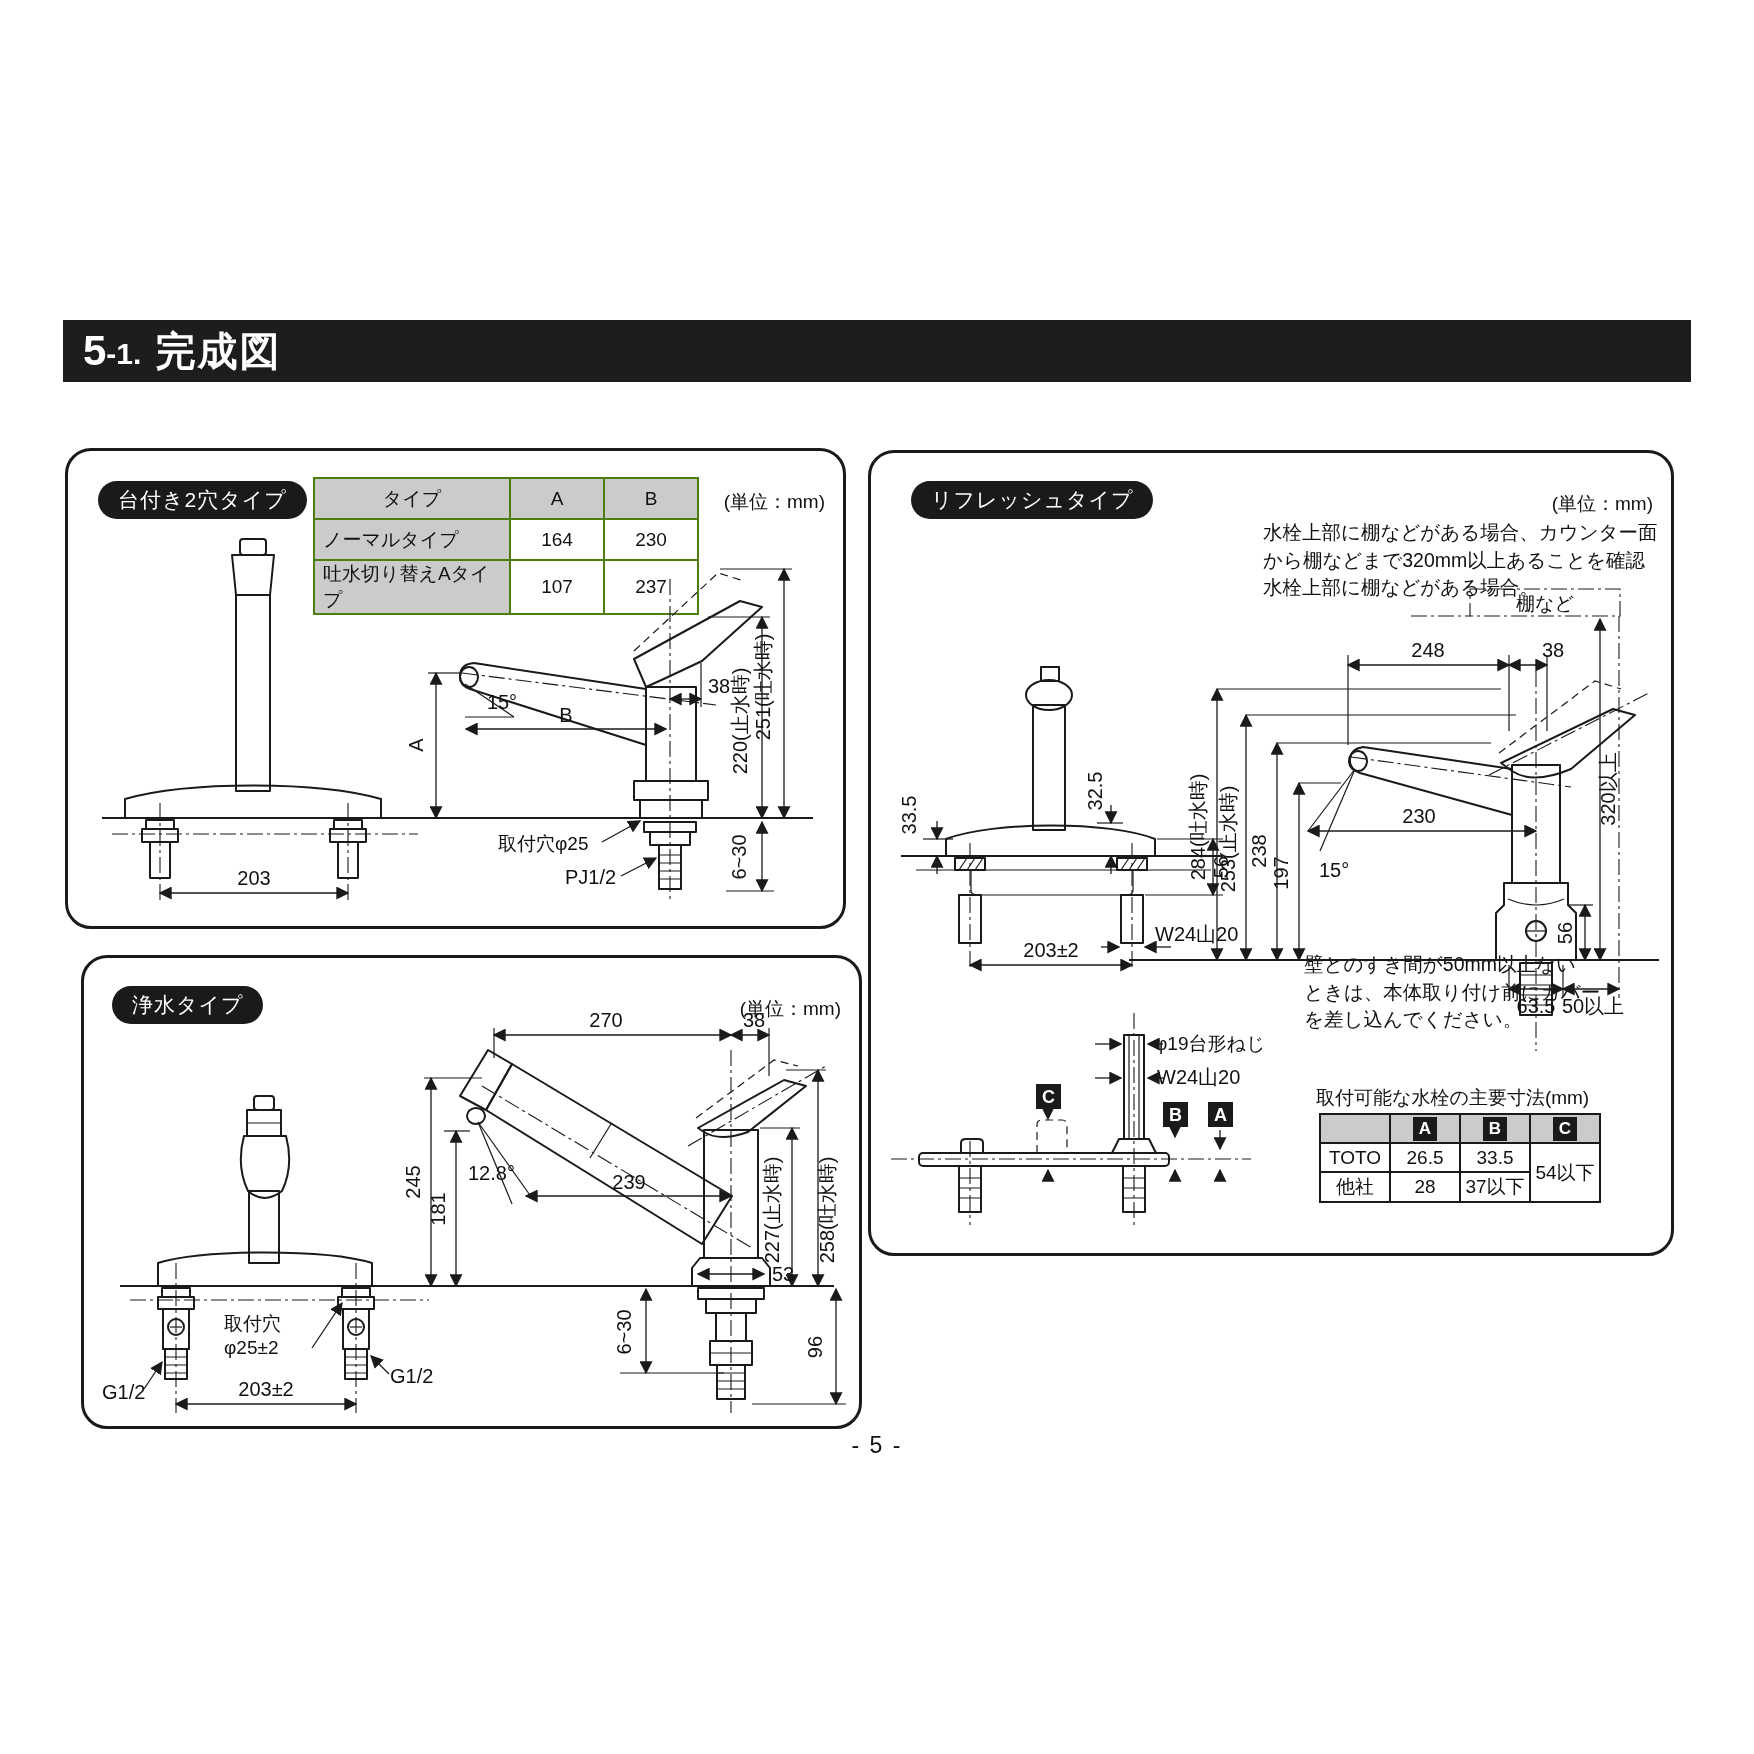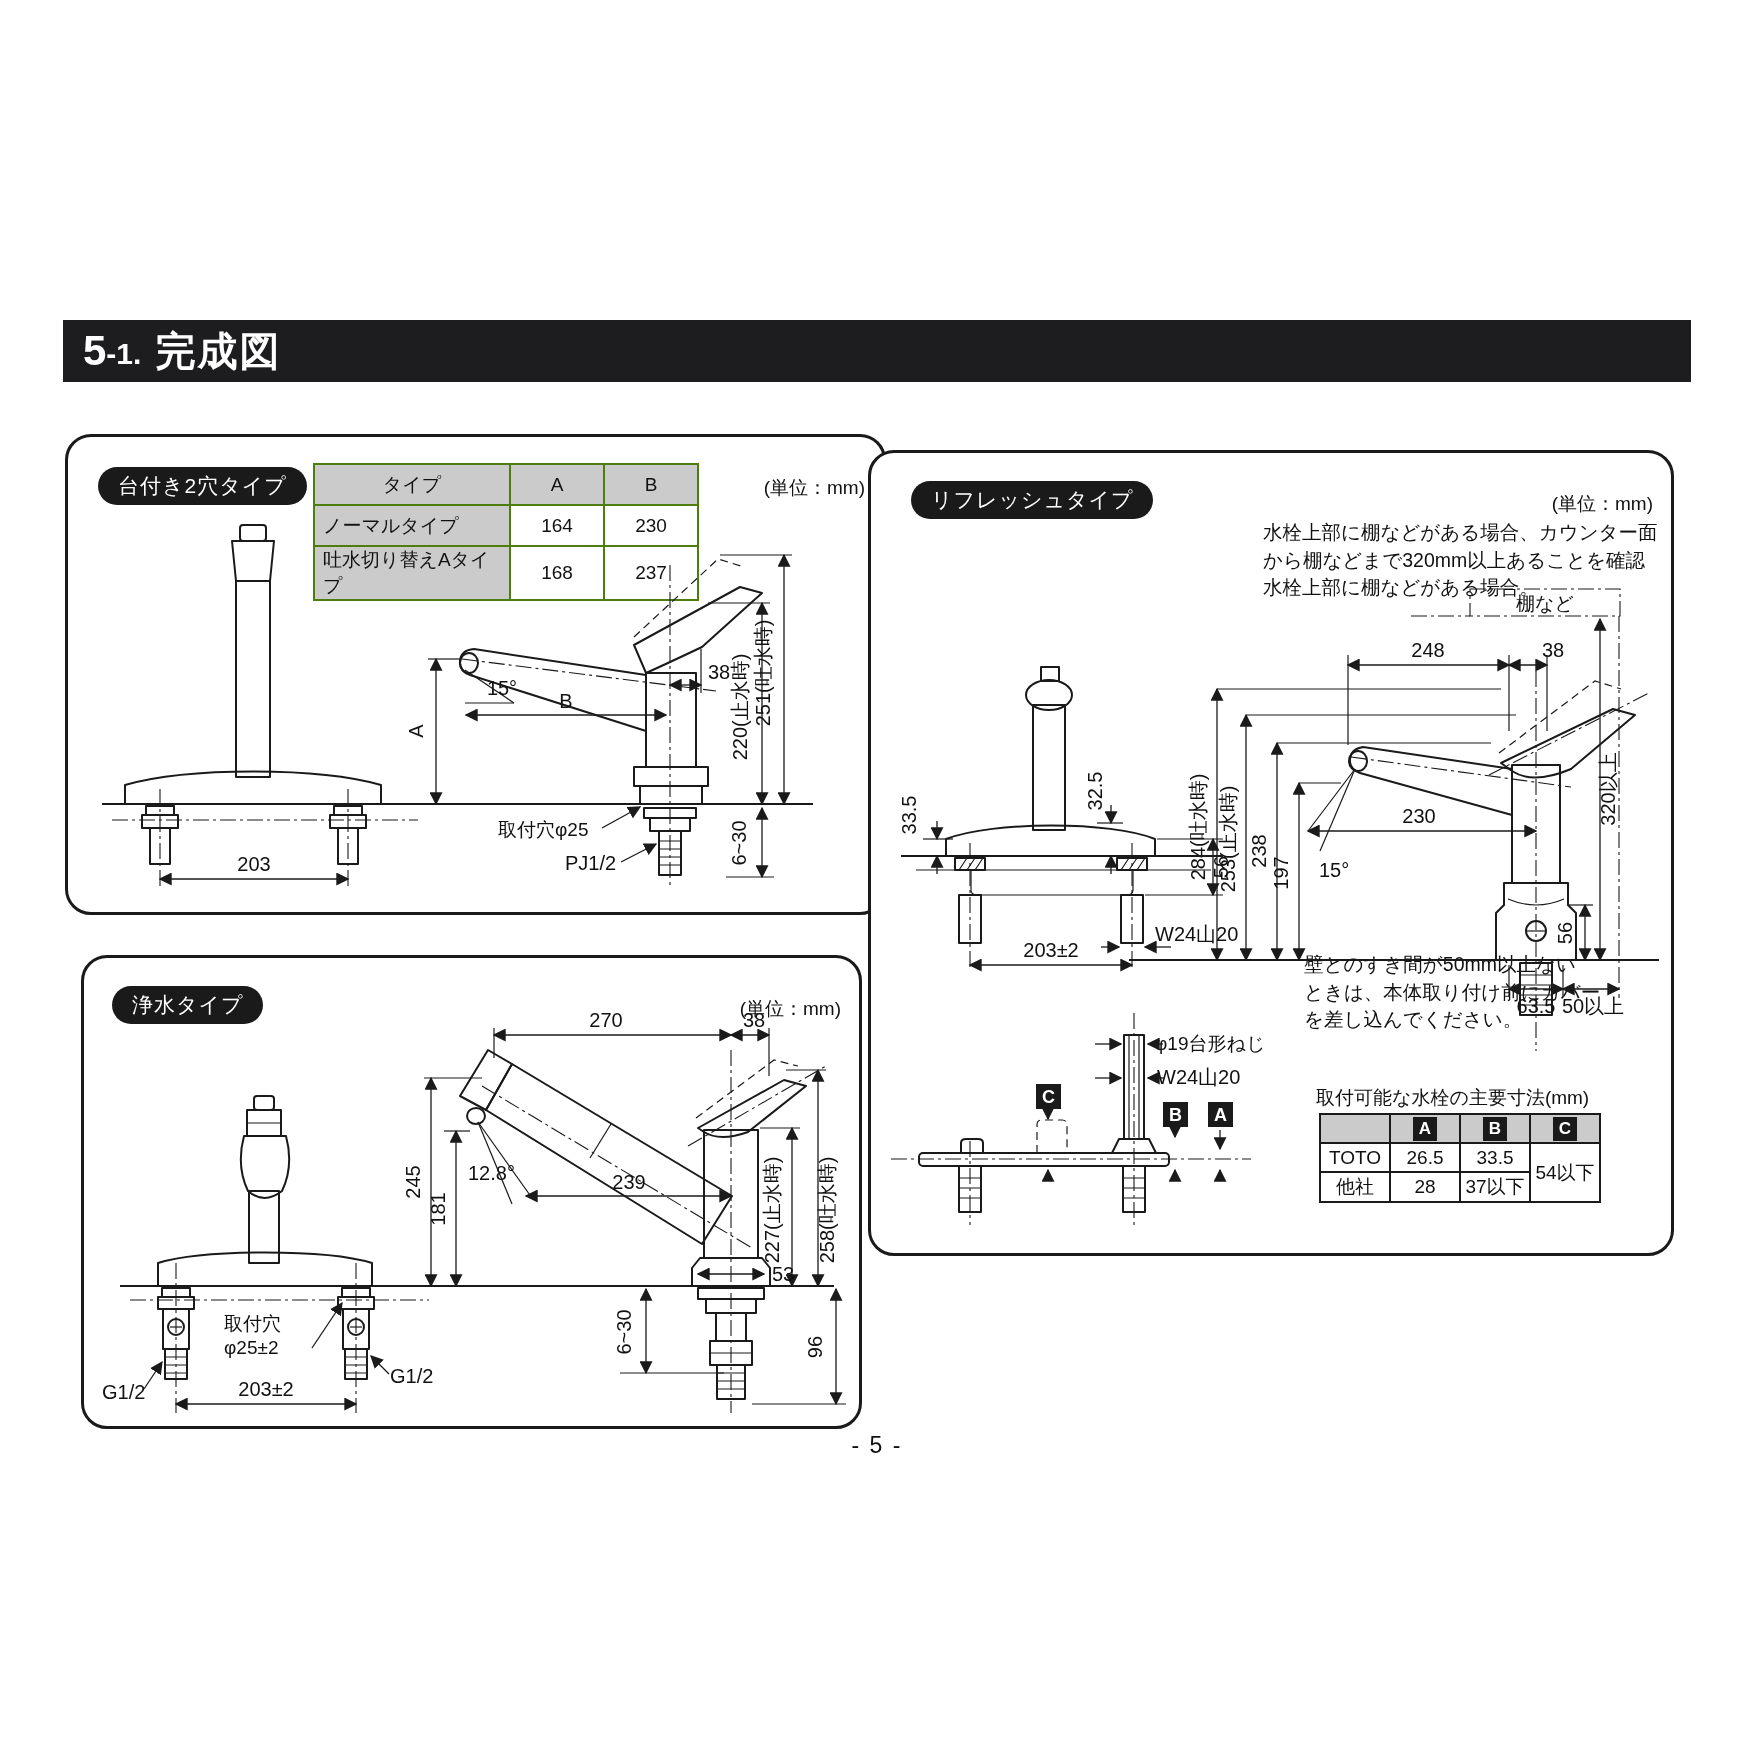--- a/index.html
+++ b/index.html
@@ -5,21 +5,21 @@
   html,body{margin:0;padding:0;background:#fff;}
   .canvas{position:relative;width:1754px;height:1754px;background:#fff;overflow:hidden;
           font-family:"Liberation Sans","DejaVu Sans",sans-serif;color:#111;}
   .hdrbar{position:absolute;left:63px;top:320px;width:1628px;height:62px;background:#1d1d1f;
           color:#fff;display:flex;align-items:center;padding-left:20px;box-sizing:border-box;}
   .hdrbar .h-num{font-size:42px;font-weight:bold;line-height:1;}
   .hdrbar .h-sub{font-size:30px;font-weight:bold;line-height:1;margin-top:6px;}
   .hdrbar .h-ttl{font-size:40px;font-weight:bold;line-height:1;margin-left:14px;letter-spacing:2px;}
   .note{position:absolute;left:66px;top:402px;font-size:21px;}
   .panel{position:absolute;border:3px solid #1a1a1a;border-radius:26px;background:#fff;}
-  #panel1{left:65px;top:434px;width:775px;height:475px;padding-left:40px;}
+  #panel1{left:65px;top:448px;width:775px;height:475px;}
   #panel2{left:81px;top:955px;width:775px;height:468px;}
   #panel3{left:868px;top:450px;width:800px;height:800px;}
   .badge{position:absolute;background:#1a1a1a;color:#fff;border-radius:20px;font-size:21px;
          padding:5px 20px;letter-spacing:1px;white-space:nowrap;}
   .unit{position:absolute;right:18px;top:38px;font-size:19px;}
   .psvg{position:absolute;left:0;top:0;}
   svg text{font-size:20px;fill:#111;font-family:"Liberation Sans","DejaVu Sans",sans-serif;}
   svg text.jp{font-size:19px;}
   svg text.tm{text-anchor:middle;}
   .ln{fill:none;stroke:#1a1a1a;stroke-width:2;stroke-linejoin:round;}
@@ -68,21 +68,21 @@
         <th class="cab">A</th>
         <th class="cab">B</th>
       </tr>
       <tr>
         <td class="nm">ノーマルタイプ</td>
         <td class="num">164</td>
         <td class="num">230</td>
       </tr>
       <tr>
         <td class="nm">吐水切り替えAタイプ</td>
-        <td class="num">168</td>
+        <td class="num">107</td>
         <td class="num">237</td>
       </tr>
     </tbody>
       </table>
 
     <svg class="psvg" width="775" height="475" viewBox="0 0 775 475">
       <defs>
         <marker id="ar1" viewBox="0 0 10 10" refX="9" refY="5" markerWidth="10" markerHeight="10" orient="auto-start-reverse">
           <path d="M0,0L10,5L0,10z" fill="#1a1a1a"></path>
         </marker>

